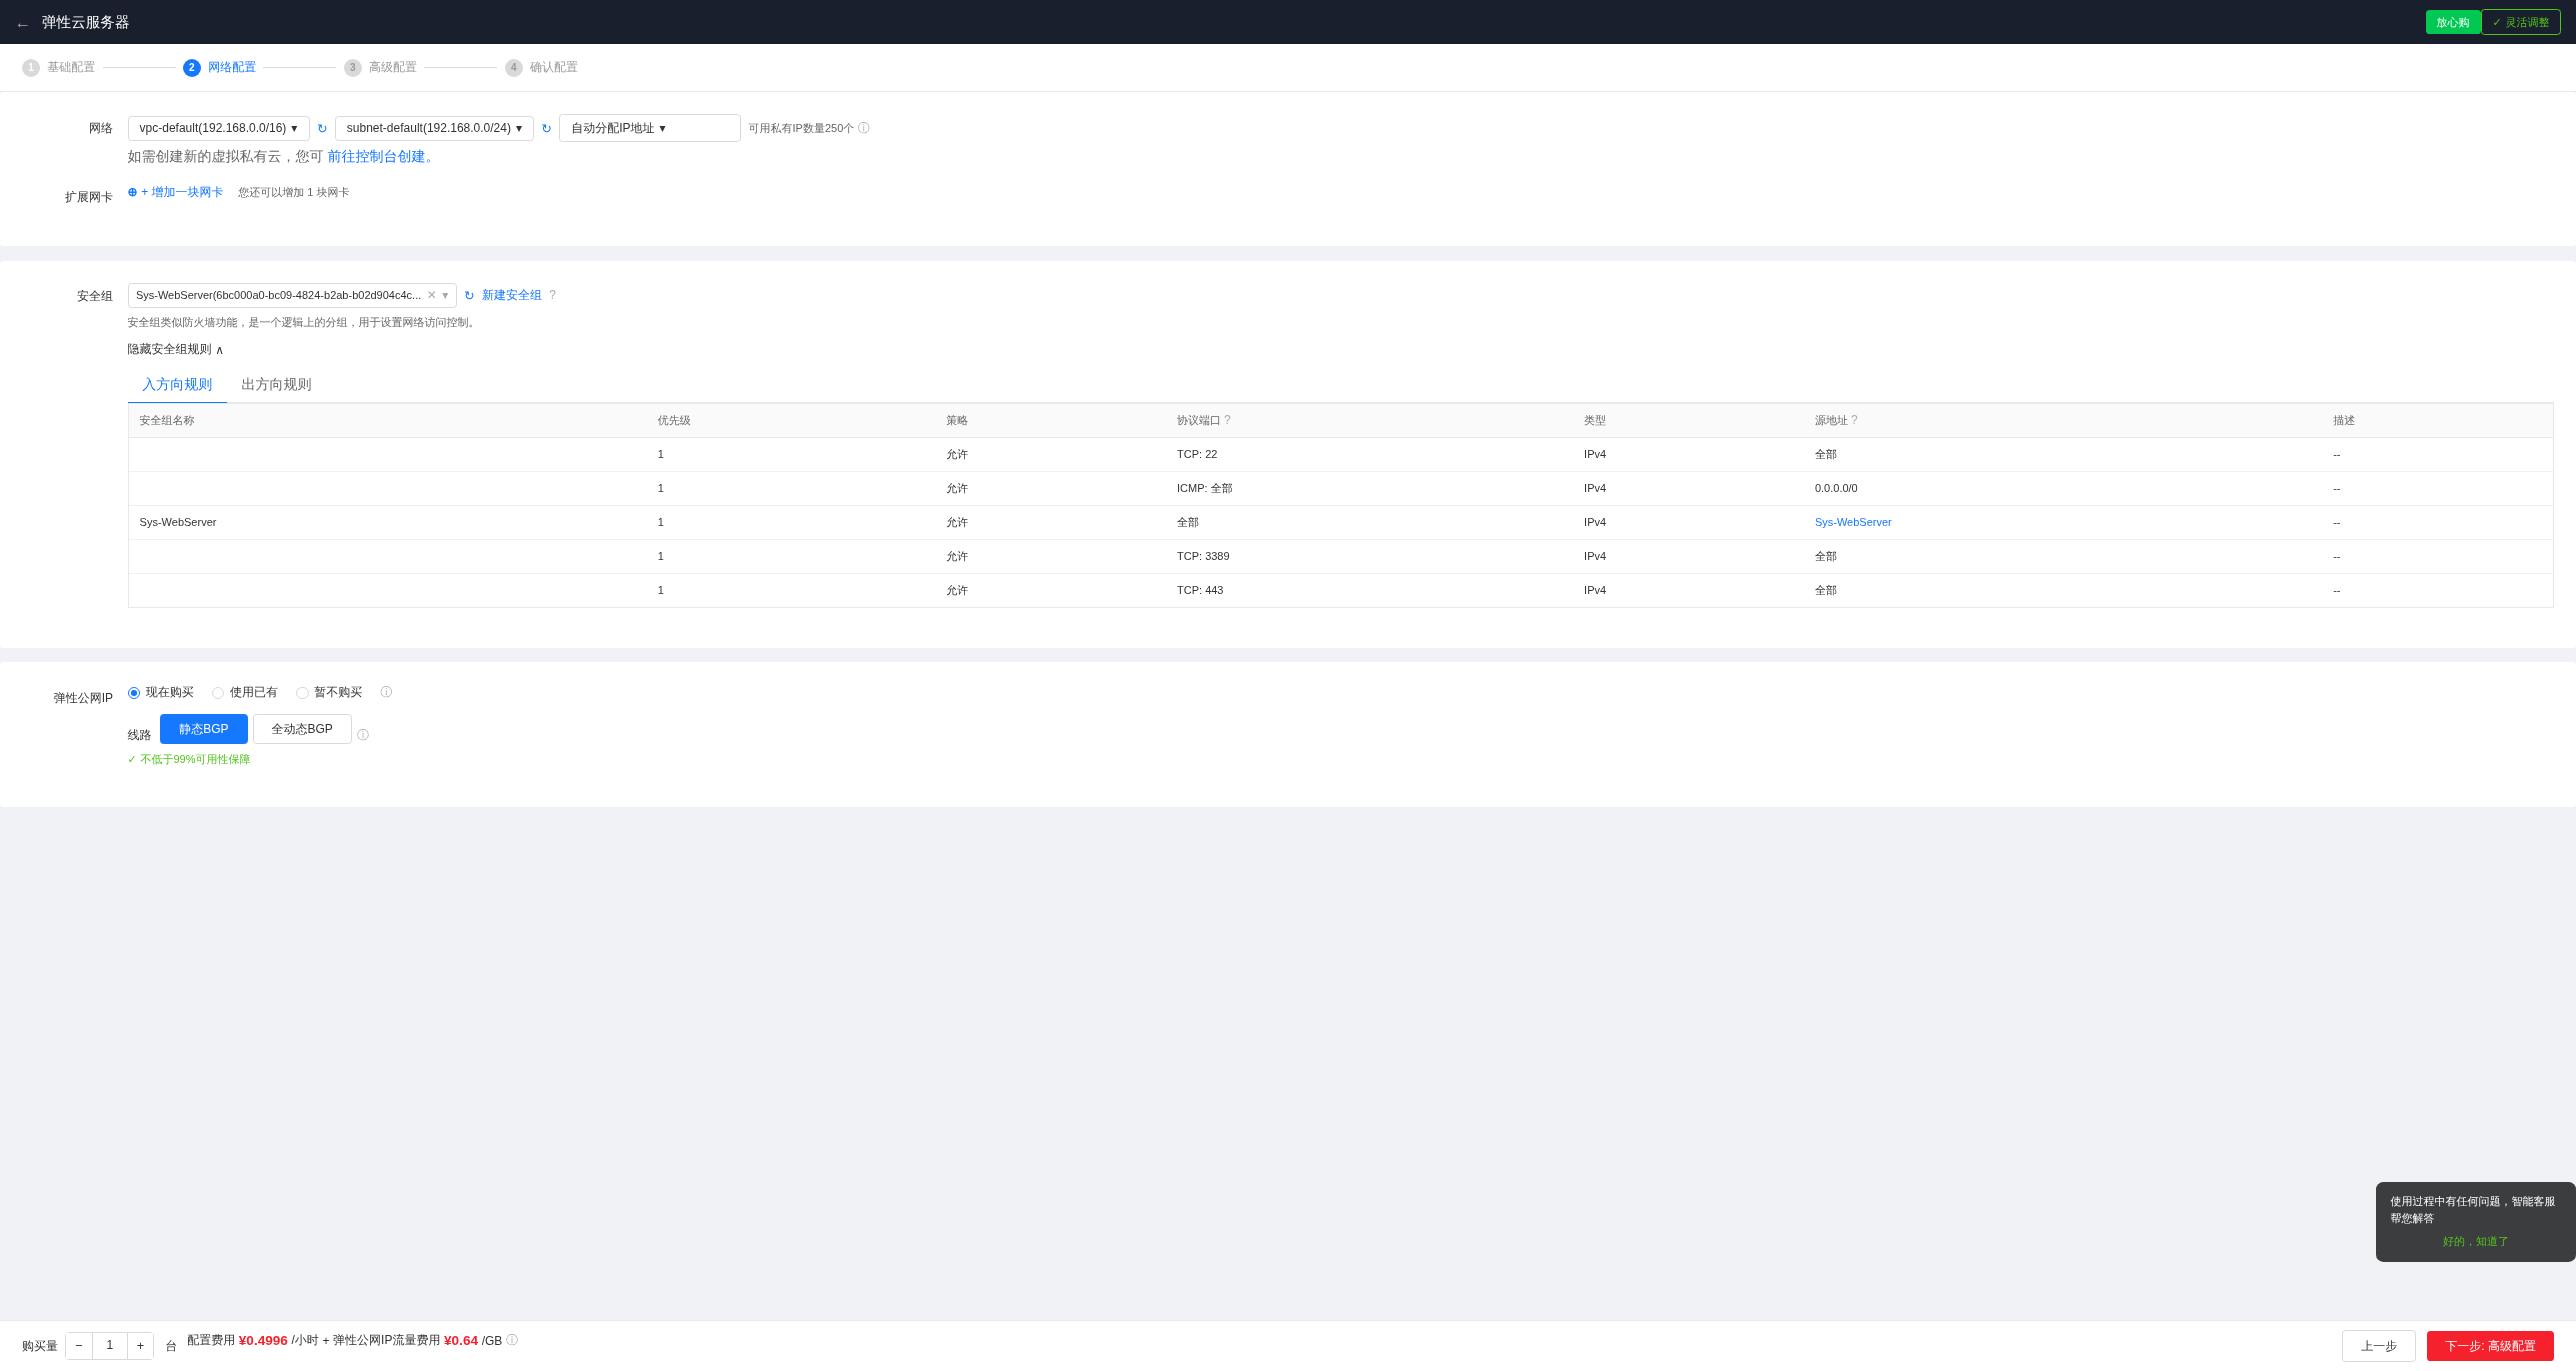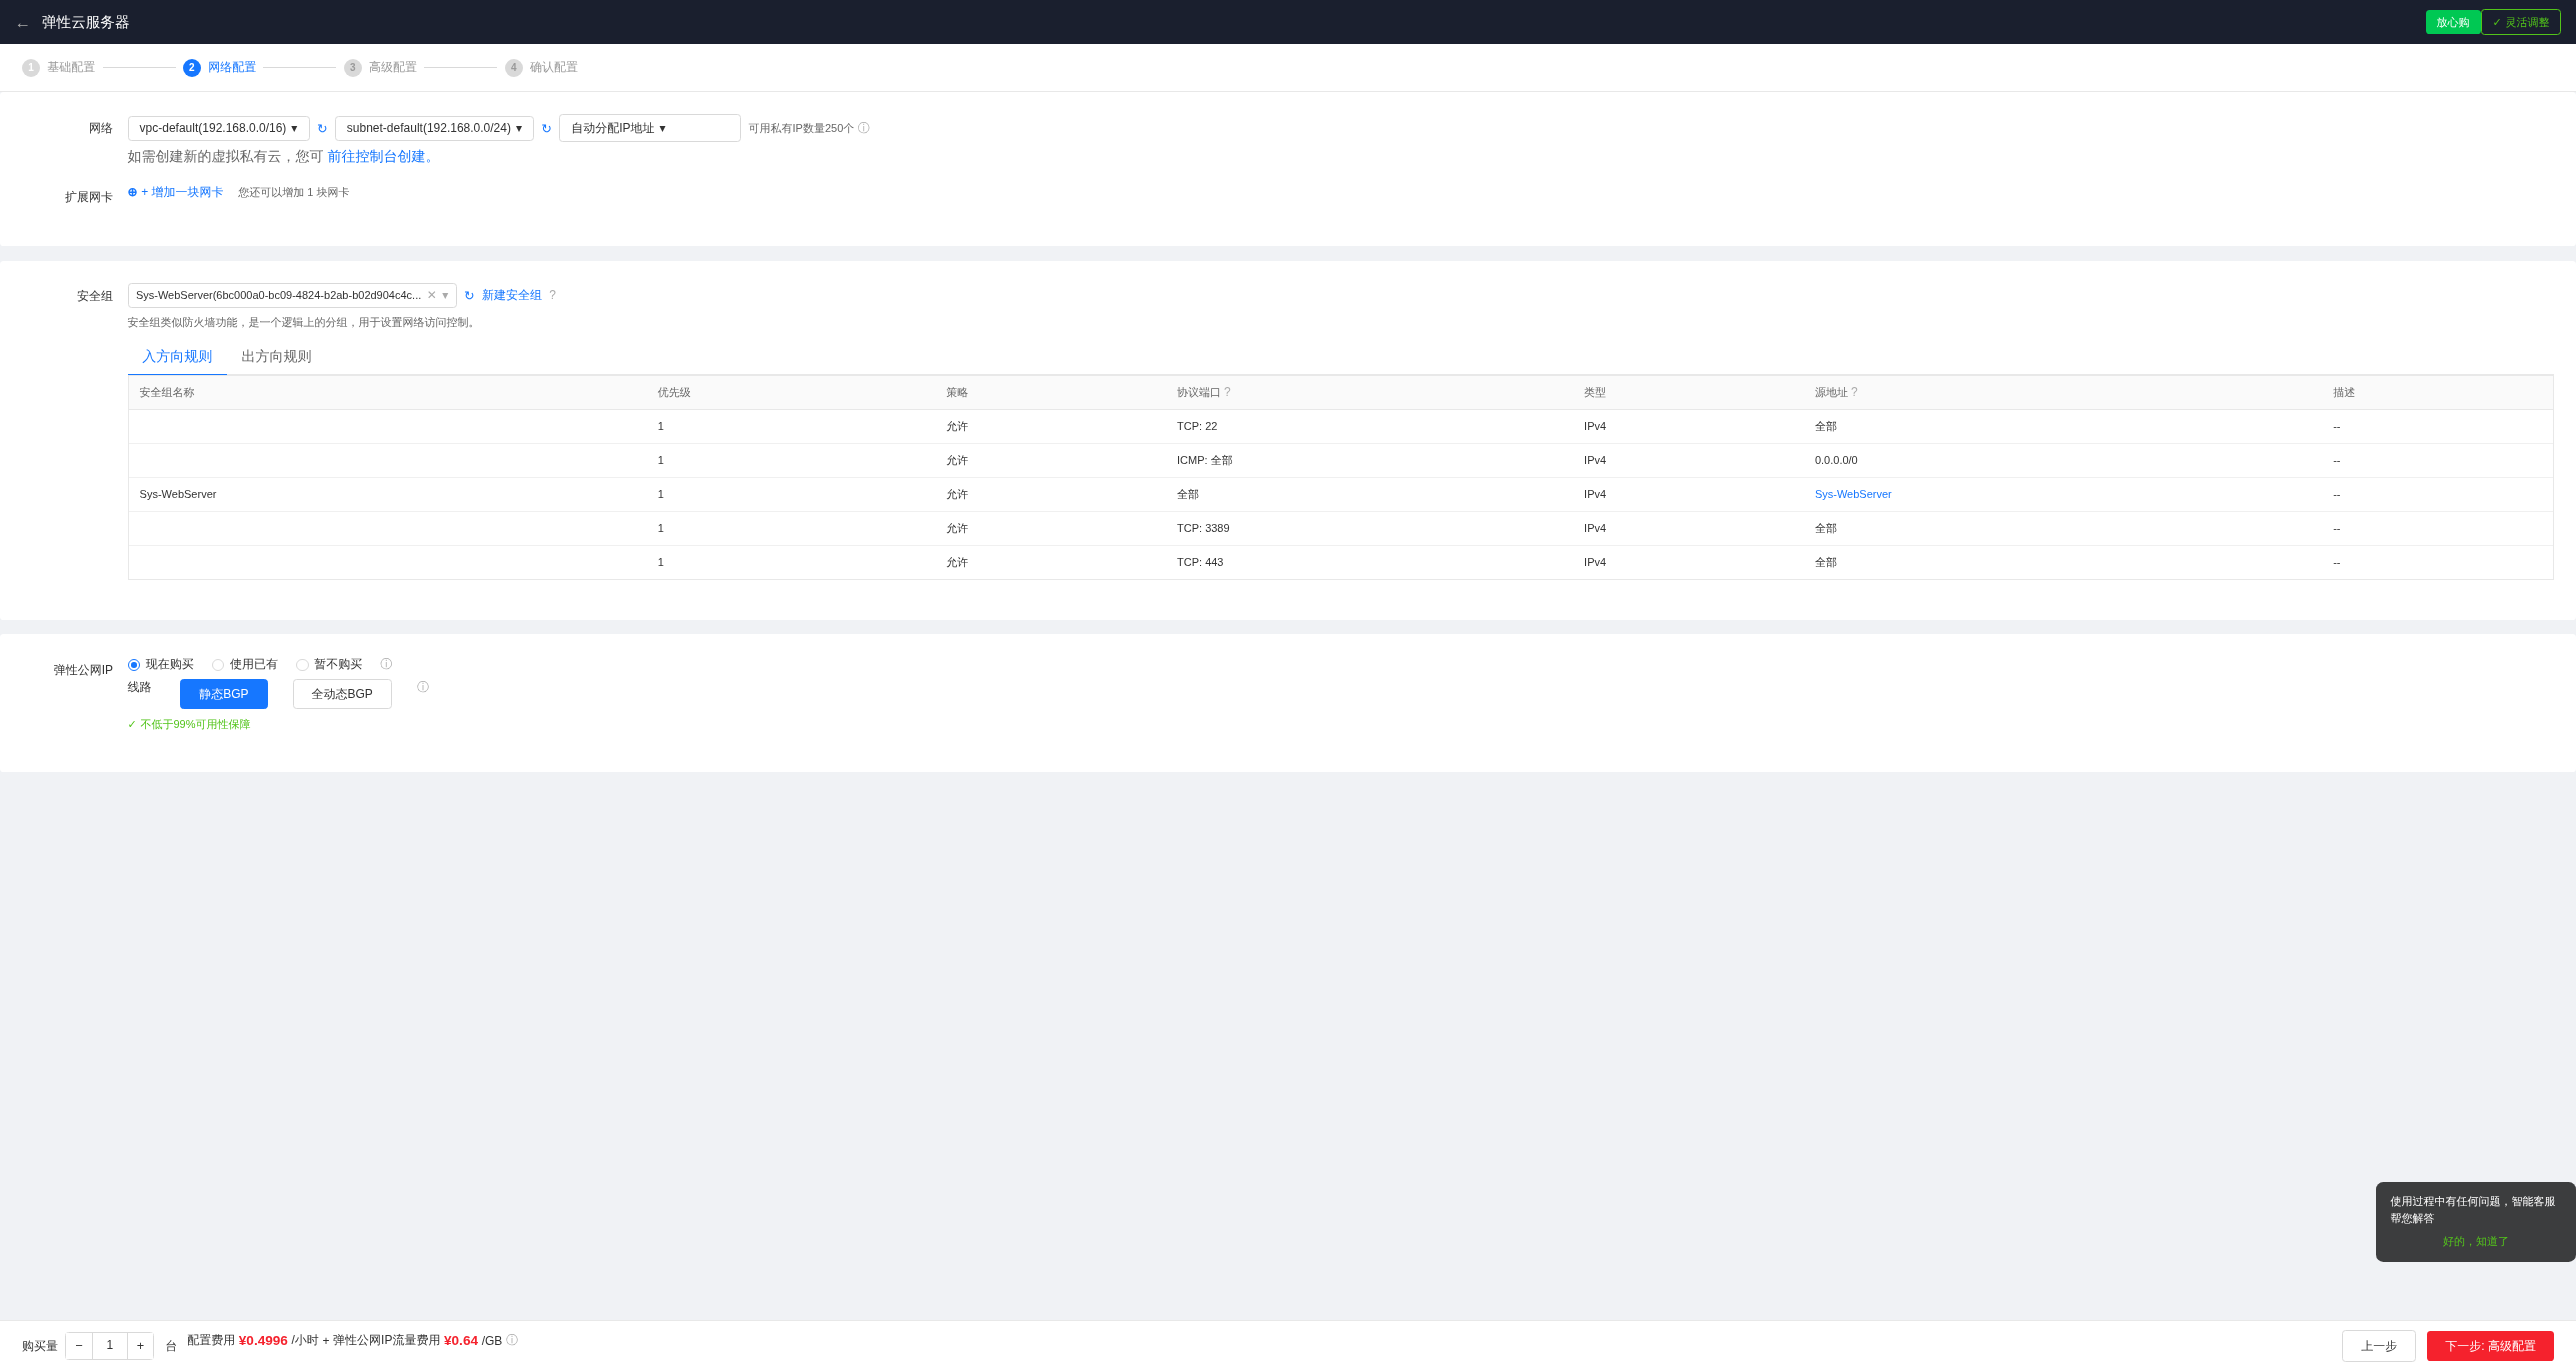--- a/index.html
+++ b/index.html
@@ -180,21 +180,21 @@
       width: 12.7px; height: 12.7px; border-radius: 50%;
       border: 1.8px solid #d9d9d9;
       display: flex; align-items: center; justify-content: center;
     }
     .radio-circle.checked { border-color: #1677ff; }
     .radio-circle.checked::after {
       content: ''; width: 5.5px; height: 5.5px; border-radius: 50%; background: #1677ff;
     }
 
     
-    .line-row { display: flex; align-items: flex-start; gap: 25px; margin-top: 6px; }
+    .line-row { display: flex; align-items: flex-end; gap: 5px; margin-top: 13px; }
     .btn-line {
       border: 0.9px solid #d9d9d9;
       border-radius: 3.6px;
       padding: 5.5px 18px;
       font-size: 12px;
       cursor: pointer;
       background: #fff;
       color: #333;
     }
     .btn-line.active { background: #1677ff; color: #fff; border-color: #1677ff; }
@@ -350,20 +350,24 @@
             <span class="sg-close">✕</span>
             <span class="sg-arrow">▾</span>
           </div>
           <span class="refresh-btn">↻</span>
           <span class="sg-new-link">
             <span>新建安全组</span>
           </span>
           <span class="question-icon">?</span>
         </div>
         <div class="sg-info-text">安全组类似防火墙功能，是一个逻辑上的分组，用于设置网络访问控制。</div>
+        <div class="sg-toggle">
+          <span>隐藏安全组规则</span>
+          <span>∧</span>
+        </div>
 
         <div class="tabs">
           <div class="tab active">入方向规则</div>
           <div class="tab">出方向规则</div>
         </div>
 
         <div class="table-wrapper">
           <table class="sg-table">
             <thead>
               <tr>

